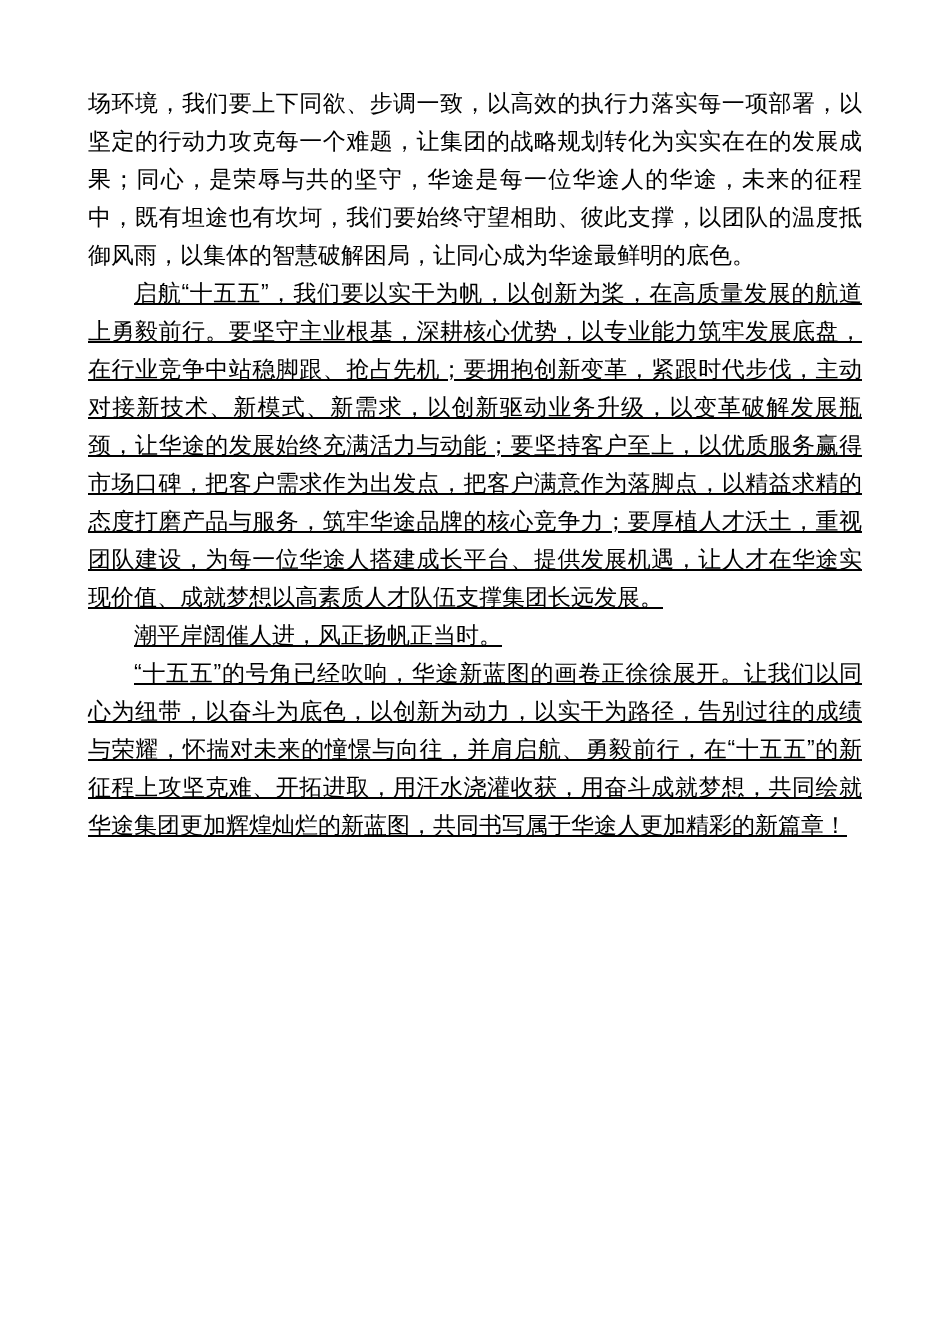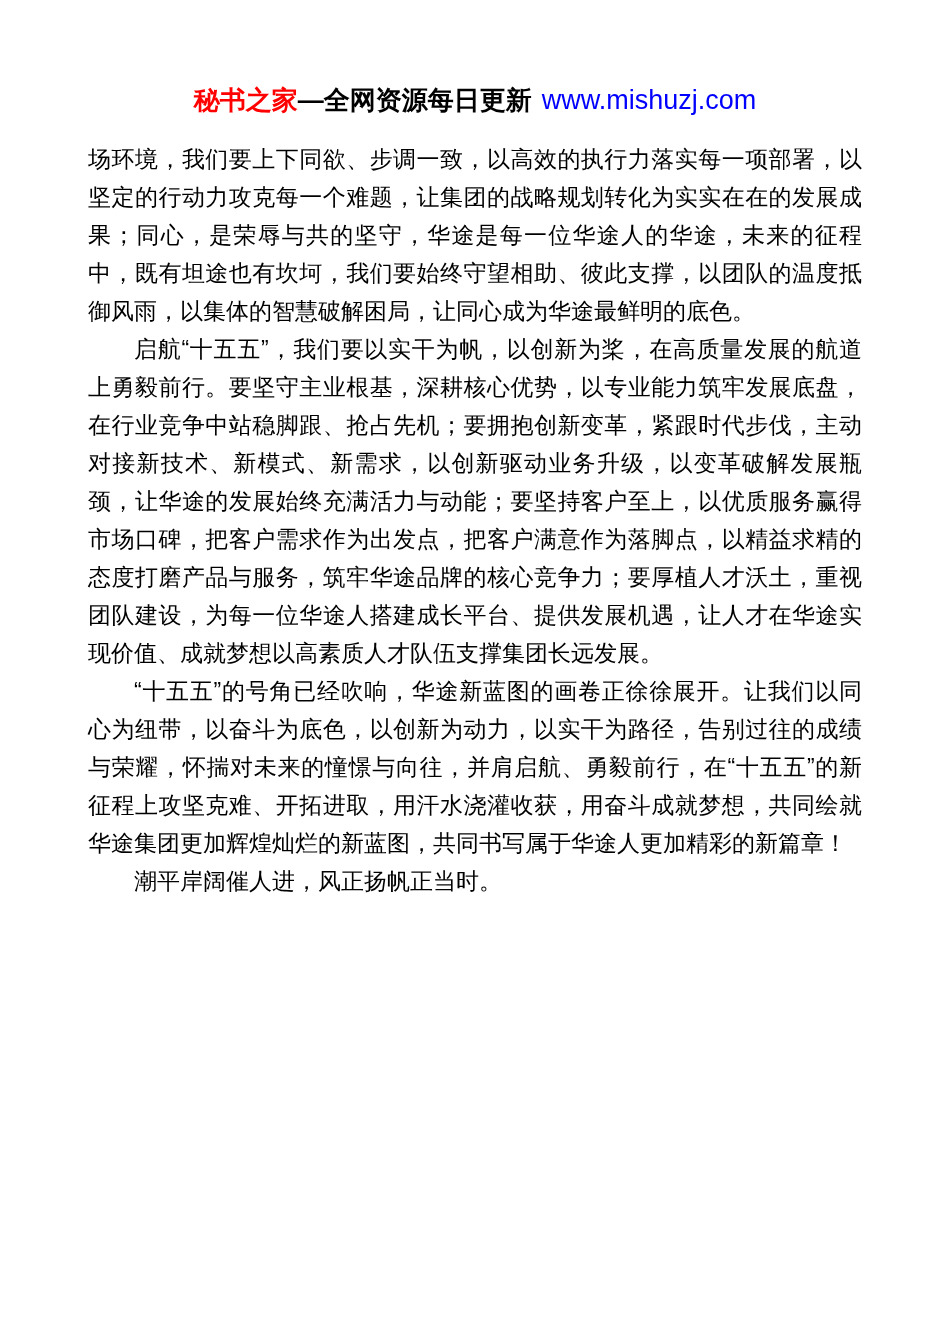--- a/index.html
+++ b/index.html
@@ -43,28 +43,26 @@
   .para {
     margin: 0;
     font-size: 23px;
     line-height: 38px;
     text-align: justify;
     color: #000000;
     word-break: break-all;
   }
   .para.indent {
     text-indent: 2em;
+    text-decoration: underline;
   }
 </style>
 </head>
 <body>
 
 <div class="page">
-  <div class="doc-header">
-    <span class="brand">秘书之家</span><span class="tagline">—全网资源每日更新</span><span class="url">www.mishuzj.com</span>
-  </div>
   <div class="doc-body">
       <p class="para">场环境，我们要上下同欲、步调一致，以高效的执行力落实每一项部署，以坚定的行动力攻克每一个难题，让集团的战略规划转化为实实在在的发展成果；同心，是荣辱与共的坚守，华途是每一位华途人的华途，未来的征程中，既有坦途也有坎坷，我们要始终守望相助、彼此支撑，以团队的温度抵御风雨，以集体的智慧破解困局，让同心成为华途最鲜明的底色。</p>
       <p class="para indent">启航“十五五”，我们要以实干为帆，以创新为桨，在高质量发展的航道上勇毅前行。要坚守主业根基，深耕核心优势，以专业能力筑牢发展底盘，在行业竞争中站稳脚跟、抢占先机；要拥抱创新变革，紧跟时代步伐，主动对接新技术、新模式、新需求，以创新驱动业务升级，以变革破解发展瓶颈，让华途的发展始终充满活力与动能；要坚持客户至上，以优质服务赢得市场口碑，把客户需求作为出发点，把客户满意作为落脚点，以精益求精的态度打磨产品与服务，筑牢华途品牌的核心竞争力；要厚植人才沃土，重视团队建设，为每一位华途人搭建成长平台、提供发展机遇，让人才在华途实现价值、成就梦想以高素质人才队伍支撑集团长远发展。</p>
+      <p class="para indent">潮平岸阔催人进，风正扬帆正当时。</p>
       <p class="para indent">“十五五”的号角已经吹响，华途新蓝图的画卷正徐徐展开。让我们以同心为纽带，以奋斗为底色，以创新为动力，以实干为路径，告别过往的成绩与荣耀，怀揣对未来的憧憬与向往，并肩启航、勇毅前行，在“十五五”的新征程上攻坚克难、开拓进取，用汗水浇灌收获，用奋斗成就梦想，共同绘就华途集团更加辉煌灿烂的新蓝图，共同书写属于华途人更加精彩的新篇章！</p>
-      <p class="para indent">潮平岸阔催人进，风正扬帆正当时。</p>
     </div>
 </div>
 
 </body></html>

